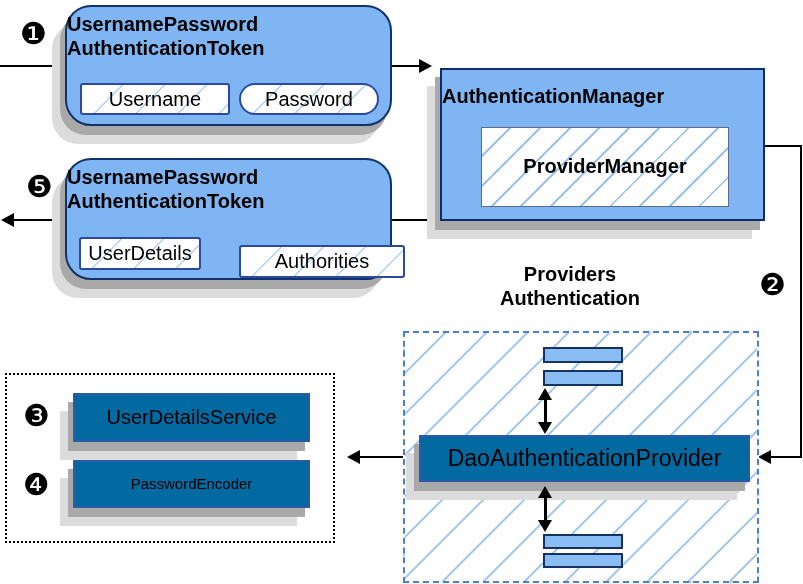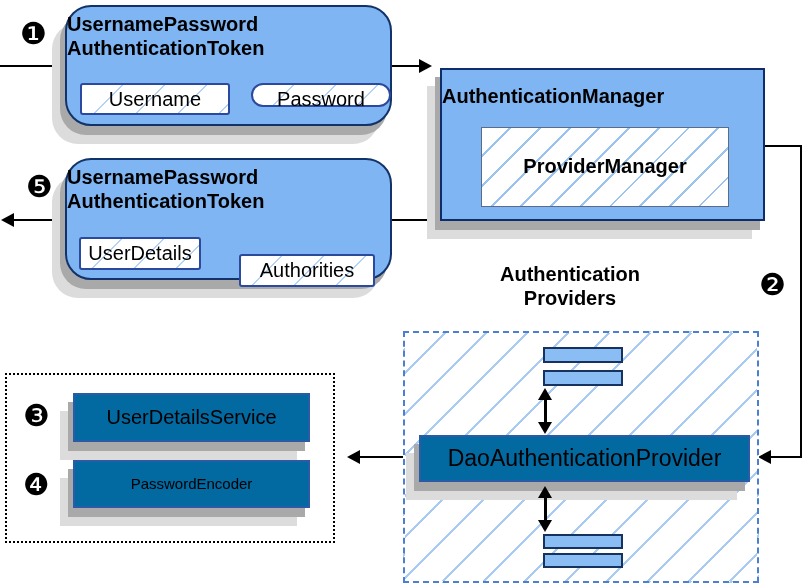--- a/index.html
+++ b/index.html
@@ -66,40 +66,40 @@
 
   <div class="hline" style="left:360px;top:456px;width:44px;"></div>
   <div class="arr-l" style="left:347px;top:450px;"></div>
 
   <div class="node rounded shadow" style="left:65px;top:5px;width:327px;height:121px;">
     <div class="node-title">
       <div>UsernamePassword</div>
       <div>AuthenticationToken</div>
     </div>
     <div class="fieldbox" style="left:13px;top:76px;width:150px;height:32px;line-height:28px;">Username</div>
-    <div class="fieldbox" style="left:184px;top:76px;width:140px;height:24px;line-height:28px;border-radius:16px;">Password</div>
+    <div class="fieldbox" style="left:172px;top:76px;width:140px;height:32px;line-height:28px;border-radius:16px;">Password</div>
   </div>
 
   <div class="node shadow" style="left:440px;top:68px;width:325px;height:153px;">
     <div class="node-title" style="padding-top:14px;">AuthenticationManager</div>
     <div class="whitebox" style="left:39px;top:57px;width:248px;height:80px;line-height:76px;">ProviderManager</div>
   </div>
 
   <div class="node rounded shadow" style="left:65px;top:158px;width:327px;height:122px;">
     <div class="node-title">
       <div>UsernamePassword</div>
       <div>AuthenticationToken</div>
     </div>
     <div class="fieldbox" style="left:12px;top:77px;width:122px;height:33px;line-height:29px;">UserDetails</div>
-    <div class="fieldbox" style="left:172px;top:94px;width:136px;height:33px;line-height:29px;">Authorities</div>
+    <div class="fieldbox" style="left:172px;top:85px;width:166px;height:33px;line-height:29px;">Authorities</div>
   </div>
 
   <div class="grouplabel" style="left:430px;top:262px;width:280px;">
+    <div>Providers</div>
     <div>Authentication</div>
-    <div>Providers</div>
   </div>
 
   <div class="dashedbox" style="left:403px;top:331px;width:356px;height:252px;"></div>
 
   <div class="bar" style="left:543px;top:347px;width:80px;height:16px;"></div>
   <div class="bar" style="left:543px;top:370px;width:80px;height:16px;"></div>
 
   <div class="arr-u" style="left:538px;top:388px;"></div>
   <div class="vline" style="left:544px;top:398px;height:26px;width:3px;"></div>
   <div class="arr-d" style="left:538px;top:422px;"></div>

